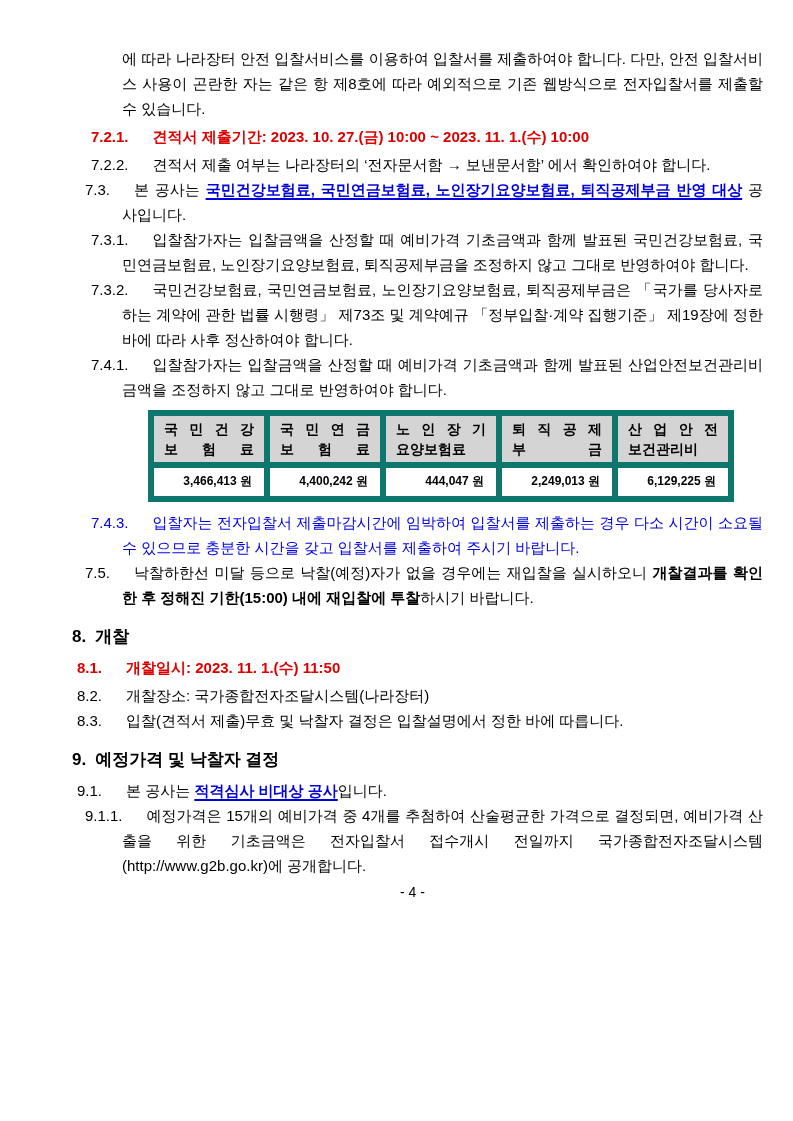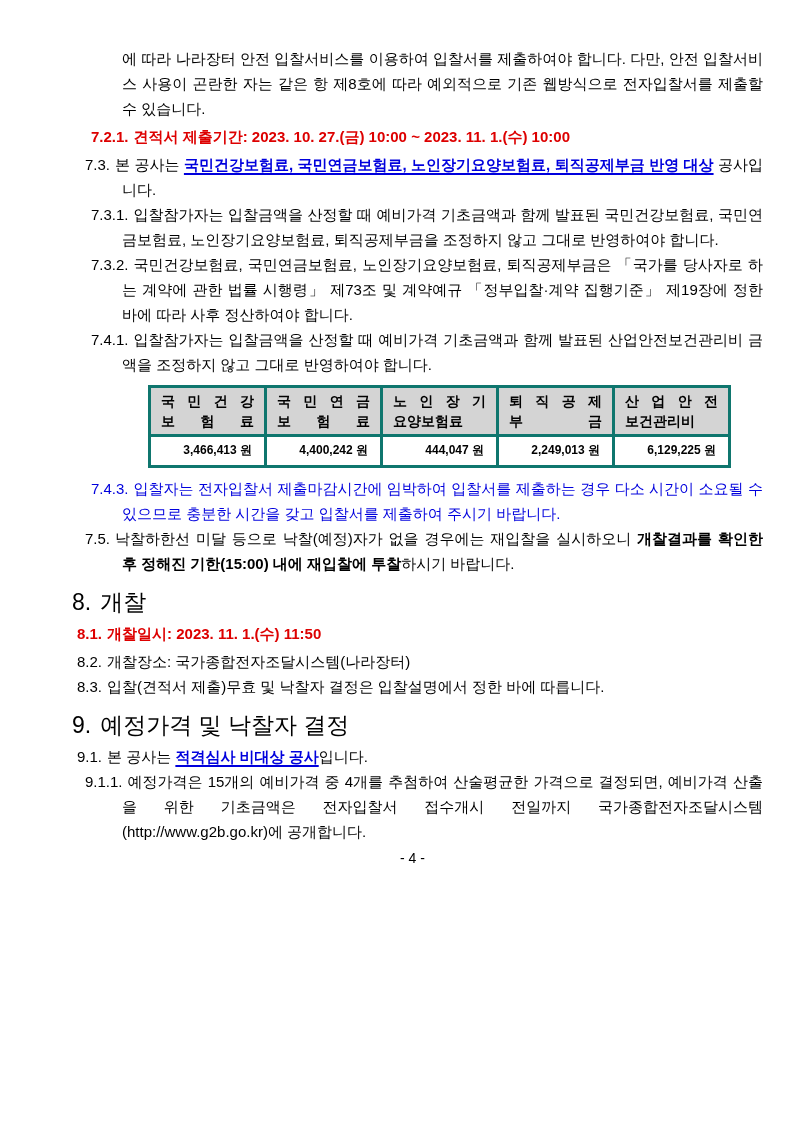--- a/index.html
+++ b/index.html
@@ -20,36 +20,36 @@
     font-family:"Liberation Sans","DejaVu Sans",sans-serif;
     font-size:15px;
     line-height:25px;
   }
   p{margin:0;}
   .just{text-align:justify;}
   .cont{padding-left:122px;}
   .lvl2{padding-left:122px;text-indent:-37px;}
   .lvl3{padding-left:122px;text-indent:-31px;}
   .s8{padding-left:122px;text-indent:-45px;}
-  .num{margin-right:5px;}
+  .num{margin-right:24px;}
   .red{color:var(--red);}
   .blue{color:var(--blue);}
   .bold{font-weight:bold;}
   .u{text-decoration:underline;text-decoration-thickness:1.5px;text-underline-offset:2.5px;margin-top:15px;}
   .red-line{margin:3px 0;}
-  .h-sec{margin:14px 0 6px 72px;font-size:23px;font-weight:normal;line-height:25px;}
+  .h-sec{margin:14px 0 6px 72px;font-size:17px;font-weight:bold;line-height:25px;}
   .h-sec .num{margin-right:9px;}
 
   table.ins{
     border-collapse:collapse;
     margin:8px 0 8px 148px;
     border:2px solid #000;
   }
   table.ins td{
-    border:3px solid #0f766e;
+    border:6px solid #0f766e;
     width:116px;
     box-sizing:border-box;
     vertical-align:middle;
     margin-left:32px;
   }
   td.hd{
     background:var(--hdr-bg);
     font-weight:bold;
     font-size:14px;
     line-height:20px;
@@ -73,20 +73,21 @@
 </style>
 </head>
 <body>
 
 <div class="doc">
 
   <p class="cont just"><span>에 따라 나라장터 안전 입찰서비스를 이용하여 입찰서를 제출하여야 합니다. 다만, 안전 입찰서비스 사용이 곤란한 자는 같은 항 제8호에 따라 예외적으로 기존 웹방식으로 전자입찰서를 제출할 수 있습니다.</span></p>
 
   <p class="lvl3 red bold red-line"><span class="num">7.2.1.</span><span>견적서 제출기간: 2023. 10. 27.(금) 10:00 ~ 2023. 11. 1.(수) 10:00</span></p>
 
+  <p class="lvl3 just"><span class="num">7.2.2.</span><span>견적서 제출 여부는 나라장터의 ‘전자문서함 → 보낸문서함’ 에서 확인하여야 합니다.</span></p>
 
   <p class="lvl2 just"><span class="num">7.3.</span><span>본 공사는 </span><span class="blue bold u">국민건강보험료, 국민연금보험료, 노인장기요양보험료, 퇴직공제부금 반영 대상</span><span> 공사입니다.</span></p>
 
   <p class="lvl3 just"><span class="num">7.3.1.</span><span>입찰참가자는 입찰금액을 산정할 때 예비가격 기초금액과 함께 발표된 국민건강보험료, 국민연금보험료, 노인장기요양보험료, 퇴직공제부금을 조정하지 않고 그대로 반영하여야 합니다.</span></p>
 
   <p class="lvl3 just"><span class="num">7.3.2.</span><span>국민건강보험료, 국민연금보험료, 노인장기요양보험료, 퇴직공제부금은 「국가를 당사자로 하는 계약에 관한 법률 시행령」 제73조 및 계약예규 「정부입찰·계약 집행기준」 제19장에 정한 바에 따라 사후 정산하여야 합니다.</span></p>
 
 
   <p class="lvl3 just"><span class="num">7.4.1.</span><span>입찰참가자는 입찰금액을 산정할 때 예비가격 기초금액과 함께 발표된 산업안전보건관리비 금액을 조정하지 않고 그대로 반영하여야 합니다.</span></p>
 

